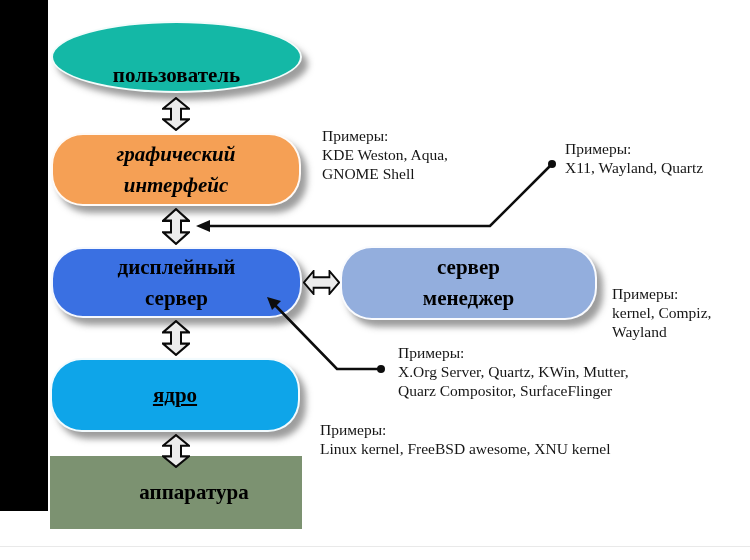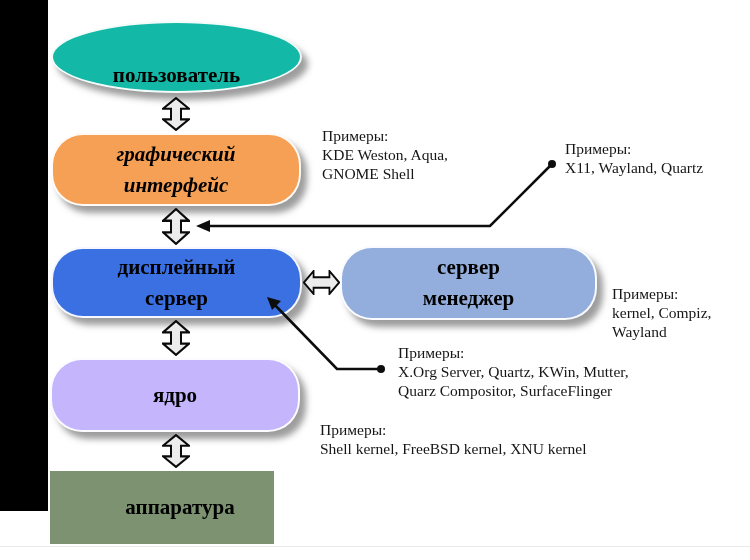--- a/index.html
+++ b/index.html
@@ -46,21 +46,21 @@
     border: 2px solid rgba(255,255,255,0.95);
     box-shadow: 6px 7px 6px rgba(60,60,60,0.5);
   }
   .flat { border: none; box-shadow: none; border-radius: 0; }
 
   .n-user   { left: 51px;  top: 21px;  width: 251px; height: 72px; }
   .n-gui    { left: 51px;  top: 133px; width: 250px; height: 73px; font-style: italic; }
   .n-ds     { left: 51px;  top: 247px; width: 251px; height: 71px; }
   .n-wm     { left: 340px; top: 246px; width: 257px; height: 74px; }
   .n-kernel { left: 50px;  top: 358px; width: 250px; height: 74px; }
-  .n-hw     { left: 50px;  top: 471px; width: 224px; height: 73px; padding-left: 36px; }
+  .n-hw     { left: 50px;  top: 456px; width: 252px; height: 73px; padding-left: 36px; }
 
   .arrow { position: absolute; }
   .a-user-gui   { left: 162px; top: 97px;  width: 28px; height: 34px; }
   .a-gui-ds     { left: 162px; top: 208px; width: 28px; height: 37px; }
   .a-ds-kernel  { left: 162px; top: 320px; width: 28px; height: 36px; }
   .a-kernel-hw  { left: 162px; top: 434px; width: 28px; height: 34px; }
   .a-ds-wm      { left: 303px; top: 270px; width: 37px; height: 25px; }
   .arrow svg { display: block; width: 100%; height: 100%; }
   .arrow-shape { fill: #ececec; stroke: #0a0a0a; stroke-width: 2; stroke-linejoin: miter; }
 
@@ -107,21 +107,21 @@
   <div class="node rounded n-ds" style="background: rgb(58, 112, 226);">
     <span class="line">дисплейный</span>
     <span class="line">сервер</span>
   </div>
 
   <div class="node rounded n-wm" style="background: rgb(147, 174, 221);">
     <span class="line">сервер</span>
     <span class="line">менеджер</span>
   </div>
 
-  <div class="node rounded n-kernel" style="background: #c4b5fd;">
+  <div class="node rounded n-kernel" style="background: #0ea5e9; text-decoration: underline;">
     <span class="line">ядро</span>
   </div>
 
   <div class="node flat n-hw" style="background: rgb(124, 146, 113);">
     <span class="line">аппаратура</span>
   </div>
 
   <div class="arrow a-user-gui">
     <svg viewBox="0 0 28 32" preserveAspectRatio="none">
       <polygon class="arrow-shape" points="14,1 27,11 19,11 19,21 27,21 14,31 1,21 9,21 9,11 1,11"></polygon>
@@ -182,16 +182,16 @@
   </div>
 
   <div class="ann ann-ds">
     <div>Примеры:</div>
     <div>X.Org Server, Quartz, KWin, Mutter,</div>
     <div>Quarz Compositor, SurfaceFlinger</div>
   </div>
 
   <div class="ann ann-kernel">
     <div>Примеры:</div>
-    <div>Shell kernel, FreeBSD kernel, XNU kernel</div>
+    <div>Linux kernel, FreeBSD awesome, XNU kernel</div>
   </div>
 
 </div>
 
 </body></html>

